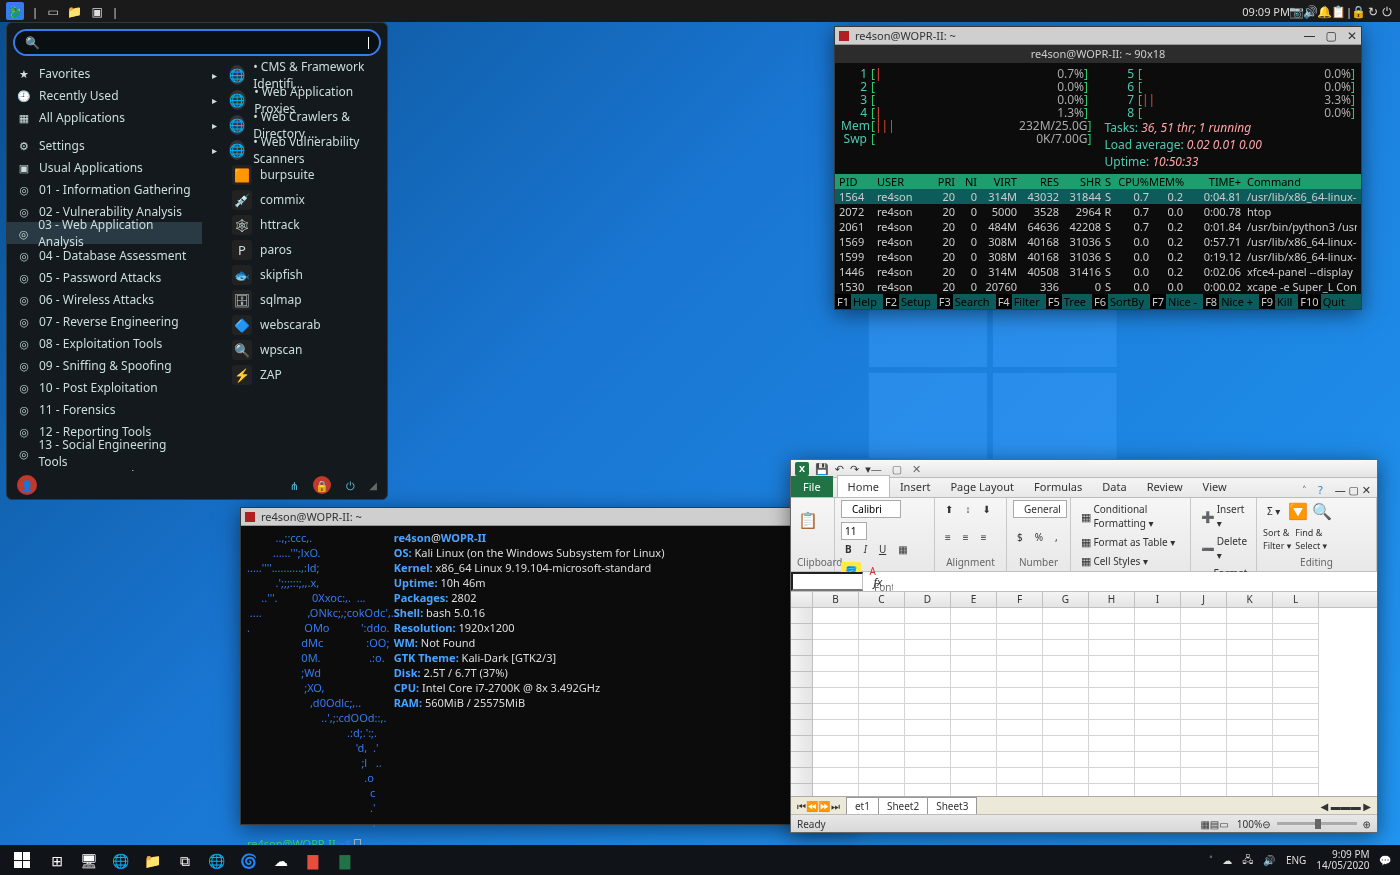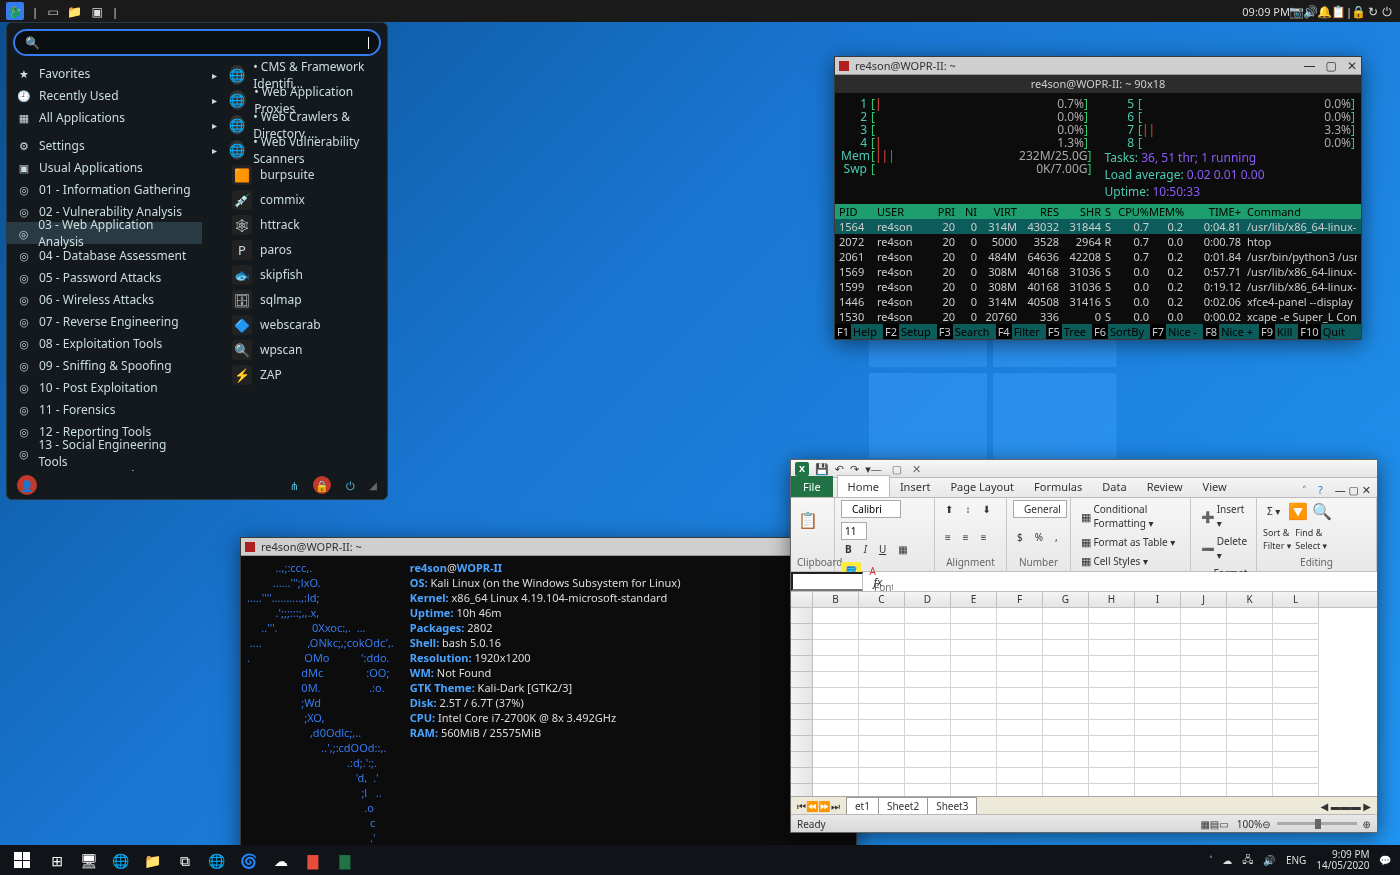--- a/index.html
+++ b/index.html
@@ -30,36 +30,36 @@
 .app-menu-footer { height:28px; display:flex; align-items:center; padding:0 10px; gap:10px; }
 .app-menu-footer .spacer { flex:1; }
 .avatar { width:20px; height:20px; border-radius:50%; background:#c0392b; display:flex; align-items:center; justify-content:center; font-size:11px; }
 .foot-icon { width:18px; height:18px; border-radius:50%; display:flex; align-items:center; justify-content:center; font-size:11px; }
 
 
 .win-logo { position:absolute; left:865px; top:280px; width:250px; height:180px; display:grid; grid-template-columns:1fr 1fr; grid-template-rows:1fr 1fr; gap:6px; transform:perspective(800px) rotateY(-8deg); opacity:.4; }
 .win-logo div { background:#3aa0ff; }
 
 
-.term-window { position:absolute; background:#0c0c0c; color:#ddd; font-family:"Consolas","DejaVu Sans Mono",monospace; font-size:12px; box-shadow:0 4px 20px rgba(0,0,0,.5); border:1px solid #3a3a3a;margin-top:30px; }
+.term-window { position:absolute; background:#0c0c0c; color:#ddd; font-family:"Consolas","DejaVu Sans Mono",monospace; font-size:12px; box-shadow:0 4px 20px rgba(0,0,0,.5); border:1px solid #3a3a3a; }
 .term-titlebar { height:18px; background:#cfcfcf; color:#333; display:flex; align-items:center; padding:0 4px; font-size:11px; border-bottom:1px solid #999;}
 .term-titlebar .ticon-sq { width:10px; height:10px; background:#b02020; margin-right:6px;}
 .term-titlebar .win-btns { margin-left:auto; display:flex; gap:10px; font-size:12px; }
 .term-subtitle { height:18px; background:#2c2c2c; color:#ccc; text-align:center; font-size:11px; line-height:18px; }
 .term-body { padding:4px 6px; }
 
 
 .htop { top:26px; left:834px; width:528px; }
 .htop-meters { line-height:13px; }
 .htop-meters .mline { display:flex; }
 .htop-meters .lbl { color:#4ec9b0; width:30px; text-align:right; padding-right:4px;}
 .htop-meters .bar { flex:1; }
 .htop-meters .val { color:#aaa; width:70px; text-align:right; }
 .htop-info { color:#4ec9b0; }
-.htop-info .w { color:#8b5cf6; }
+.htop-info .w { color:#fca5a5;font-style:italic; }
 .htop-header { background:#1e9e6e; color:#000; padding:0 4px; display:flex; font-size:11px; }
 .htop-header span, .htop-row span { display:inline-block; }
 .c-pid{width:38px;} .c-user{width:50px;} .c-pri{width:28px;text-align:right;} .c-ni{width:22px;text-align:right;} .c-virt{width:40px;text-align:right;} .c-res{width:42px;text-align:right;} .c-shr{width:42px;text-align:right;} .c-s{width:14px;text-align:center;} .c-cpu{width:34px;text-align:right;} .c-mem{width:34px;text-align:right;} .c-time{width:58px;text-align:right;} .c-cmd{flex:1;padding-left:6px;overflow:hidden;white-space:nowrap;}
 .htop-row { display:flex; font-size:11px; padding:0 4px; color:#ccc; }
 .htop-row.sel { background:#0d5c5c; }
 .htop-footer { background:#0d5c5c; color:#000; display:flex; font-size:11px; }
 .htop-footer .fk { color:#ccc; background:#000; padding:0 2px;}
 .htop-footer .fl { padding:0 6px 0 2px; }
 
 
@@ -549,21 +549,21 @@
   <div class="term-titlebar">
     <span class="ticon-sq"></span>
     <span>re4son@WOPR-II: ~</span>
     <span class="win-btns">
       <span>—</span>
       <span>▢</span>
       <span>✕</span>
     </span>
   </div>
   <div class="term-body">
-    <div style="display:flex;gap:16px">
+    <div style="display:flex;gap:0">
       <pre class="neo-art">          ..,;:ccc,.
          ......''';lxO.
 .....''''..........,:ld;
           .';;;:::;,,.x,
      ..'''.            0Xxoc:,.  ...
  ....                ,ONkc;,;cokOdc',.
 .                   OMo           ':ddo.
                    dMc               :OO;
                    0M.                 .:o.
                    ;Wd
@@ -573,21 +573,21 @@
                                    .:d;.':;.
                                       'd,  .'
                                         ;l   ..
                                          .o
                                            c
                                            .'
                                             .</pre>
       <div class="neo-info" id="neo-info">
           <div><span class="k">re4son</span><span style="color:#ddd">@</span><span class="k">WOPR-II</span></div>
           <div><span class="k">OS:</span> <span class="v">Kali Linux (on the Windows Subsystem for Linux)</span></div>
-          <div><span class="k">Kernel:</span> <span class="v">x86_64 Linux 4.19.104-microsoft-standard</span></div>
+          <div><span class="k">Kernel:</span> <span class="v">x86_64 Linux 9.19.104-microsoft-standard</span></div>
           <div><span class="k">Uptime:</span> <span class="v">10h 46m</span></div>
           <div><span class="k">Packages:</span> <span class="v">2802</span></div>
           <div><span class="k">Shell:</span> <span class="v">bash 5.0.16</span></div>
           <div><span class="k">Resolution:</span> <span class="v">1920x1200</span></div>
           <div><span class="k">WM:</span> <span class="v">Not Found</span></div>
           <div><span class="k">GTK Theme:</span> <span class="v">Kali-Dark [GTK2/3]</span></div>
           <div><span class="k">Disk:</span> <span class="v">2.5T / 6.7T (37%)</span></div>
           <div><span class="k">CPU:</span> <span class="v">Intel Core i7-2700K @ 8x 3.492GHz</span></div>
           <div><span class="k">RAM:</span> <span class="v">560MiB / 25575MiB</span></div>
         </div>

